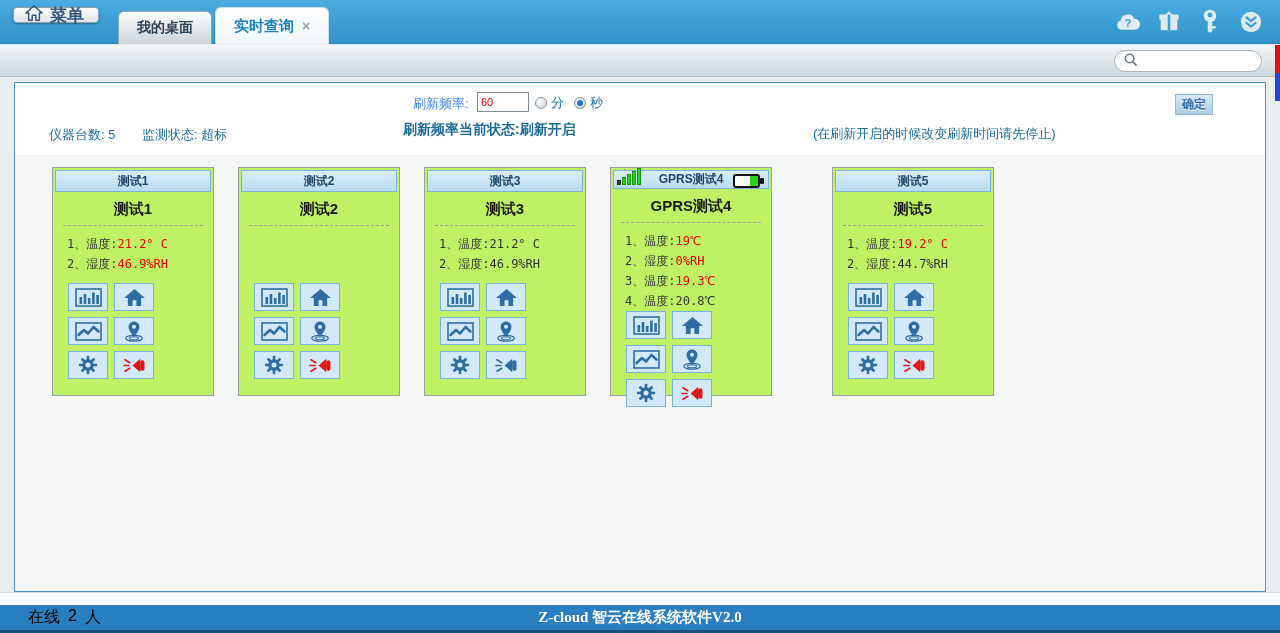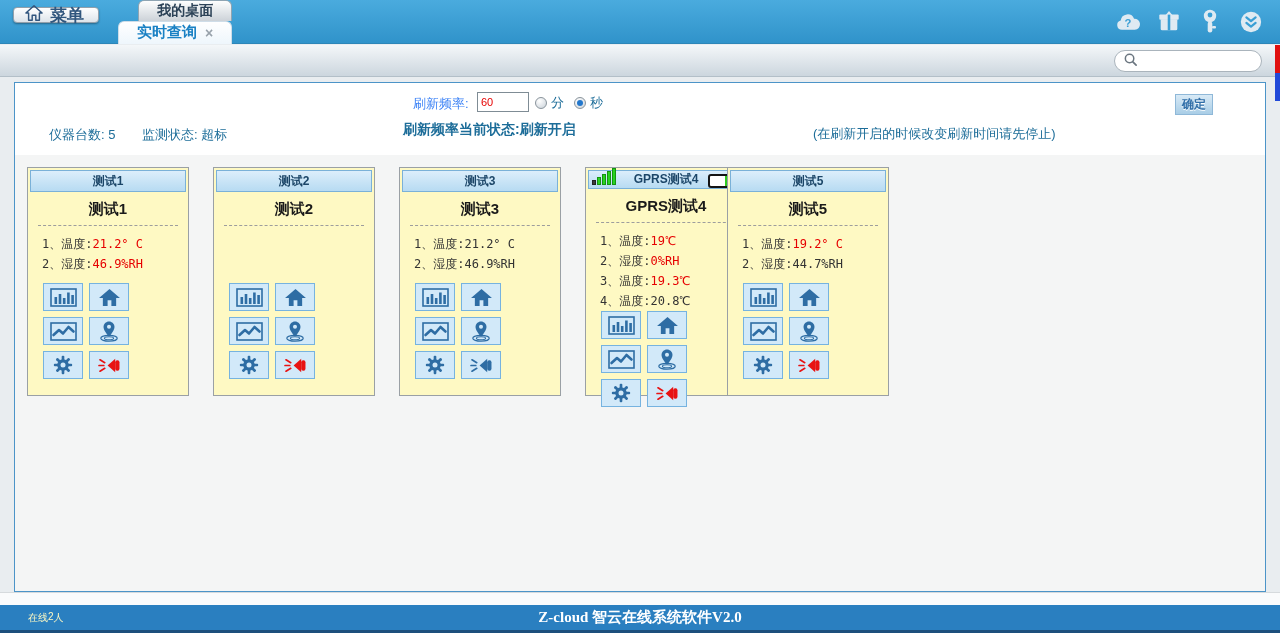--- a/index.html
+++ b/index.html
@@ -7,21 +7,21 @@
   body { font-family:"Liberation Sans","DejaVu Sans",sans-serif; background:#e9edf0; position:relative; overflow:hidden; }
   .app { position:absolute; inset:0; width:1280px; height:633px; }
 
   
   .topbar { position:absolute; left:0; top:0; width:1280px; height:44px;
             background:linear-gradient(#4aabde,#3093ca); border-bottom:1px solid #2d86b8; }
   .menu-btn { position:absolute; left:13px; top:7px; height:16px; padding:0 14px 0 10px;
               background:linear-gradient(#ffffff,#dde4ea); border:1px solid #93a0ab; border-radius:4px;
               box-shadow:0 1px 2px rgba(0,0,0,.35); display:flex; align-items:center; gap:6px; cursor:pointer; }
   .menu-btn span.lbl { font-size:17px; font-weight:bold; color:#30567d; }
-  .tabs { position:absolute; left:118px; top:0; height:44px; display:flex; align-items:flex-end;flex-direction:column; }
+  .tabs { position:absolute; left:118px; top:0; height:44px; display:flex; align-items:flex-end; }
   .tab { height:33px; padding:0 18px; display:flex; align-items:center; gap:8px;
          border-radius:6px 6px 0 0; border:1px solid #8fa4b2; border-bottom:none; margin-right:3px; cursor:pointer; }
   .tab.inactive { background:linear-gradient(#fdfefe,#ccd2d8); }
   .tab.inactive .tab-label { color:#2c4257; font-size:14px; font-weight:bold; }
   .tab.active { height:37px; background:linear-gradient(#ffffff,#eef6fc); border-color:#cfdde8; }
   .tab.active .tab-label { color:#1a81c4; font-size:15px; font-weight:bold; }
   .tab-close { color:#98a2ab; font-weight:bold; font-size:14px; line-height:1; cursor:pointer; }
   .topbar-icons { position:absolute; right:16px; top:0; height:44px; display:flex; align-items:center; gap:15px; }
   .tb-icon { width:26px; height:26px; display:flex; align-items:center; justify-content:center; cursor:pointer; }
 
@@ -57,22 +57,22 @@
            border-radius:50%; background:#2277cc; }
   .radio-label { font-size:13px; color:#1d6d99; margin-right:6px; }
   .refresh-status { position:absolute; left:388px; top:38px; font-size:14px; color:#1d6d99;font-weight:bold; }
   .refresh-note { position:absolute; left:798px; top:42px; font-size:13px; color:#1d6d99; }
   .confirm-btn { position:absolute; left:1160px; top:11px; width:38px; height:21px;
                  background:linear-gradient(#d8eaf6,#a9cde6); border:1px solid #8fb8d8;
                  font-size:12px; font-weight:bold; color:#2f6ea8; text-shadow:0 1px 0 #fff;
                  display:flex; align-items:center; justify-content:center; cursor:pointer; }
 
   
-  .card { position:absolute; top:12px; width:162px; height:229px; background:#fef9c3;
-          border:1px solid #9aa0a5; display:flex; flex-direction:column; }
+  .card { position:absolute; top:12px; width:162px; height:229px; background:#bef264;
+          border:1px solid #9aa0a5; display:flex; flex-direction:column;margin-left:25px; }
   .card-header { margin:2px; height:22px; background:linear-gradient(#dceefb,#b7dbf2);
                  border:1px solid #7ab1d8; display:flex; align-items:center; justify-content:center;
                  position:relative; cursor:pointer; }
   .card-header .hdr-title { font-size:12px; font-weight:bold; color:#1c4668; }
   .signal { position:absolute; left:3px; bottom:3px; display:flex; align-items:flex-end; gap:1px; }
   .signal i { display:block; width:4px; background:#27d31f; border:1px solid #159310; }
   .signal i.b1 { height:5px; background:#3b3b3b; border-color:#222; }
   .signal i.b2 { height:8px; } .signal i.b3 { height:11px; }
   .signal i.b4 { height:14px; } .signal i.b5 { height:17px; }
   .battery { position:absolute; right:8px; top:3px; width:27px; height:14px; border:2px solid #141414;
@@ -91,21 +91,21 @@
   .icon-btn { width:40px; height:28px; background:#d2e9f9; border:1px solid #76b3e0;
               display:flex; align-items:center; justify-content:center; color:#2e6da4; cursor:pointer; }
   .icon-btn svg { display:block; }
   .icon-btn.alarm[data-alarm="true"]  { color:#e81313; }
   .icon-btn.alarm[data-alarm="false"] { color:#2e6da4; }
 
   
   .bottom-strip { position:absolute; left:0; top:592px; width:1280px; height:13px; background:#fafbfc; border-top:1px solid #d6dadd; }
   .bottom-bar { position:absolute; left:0; top:605px; width:1280px; height:25px; background:#2a7fc0;
                 display:flex; align-items:center; }
-  .online-info { position:absolute; left:28px; font-size:10px; color:#fef9c3; display:flex; gap:0; }
+  .online-info { position:absolute; left:28px; font-size:16px; color:#000000; display:flex; gap:8px; }
   .footer-title { width:100%; text-align:center; font-size:15px; font-weight:bold; color:#fff;
                   font-family:"Liberation Serif","DejaVu Serif",serif; }
   .bottom-line { position:absolute; left:0; top:630px; width:1280px; height:3px; background:#1d4f7c; }
 </style>
 </head>
 <body>
 
 <div class="app">
 
   <div class="topbar">
@@ -466,21 +466,21 @@
                   <line x1="2" y1="10" x2="7" y2="10"></line>
                   <line x1="3" y1="16" x2="8" y2="13"></line>
                 </g>
                 <path d="M11 10 L19 3 V17 Z" fill="currentColor"></path>
                 <rect x="19" y="4.5" width="4.5" height="11" rx="2" fill="currentColor"></rect>
               </svg>
             </div>
         </div>
       </div>
 
-      <div class="card" style="left:712px">
+      <div class="card" style="left:792px">
         <div class="card-header">
           <span class="hdr-title">测试5</span>
         </div>
         <div class="card-title">测试5</div>
         <div class="card-sep"></div>
         <div class="readings">
           <div class="reading"><span class="r-label">1、温度:</span><span class="r-value" data-alarm="true">19.2° C</span></div>
           <div class="reading"><span class="r-label">2、湿度:</span><span class="r-value" data-alarm="false">44.7%RH</span></div>
         </div>
         <div class="icon-grid">

